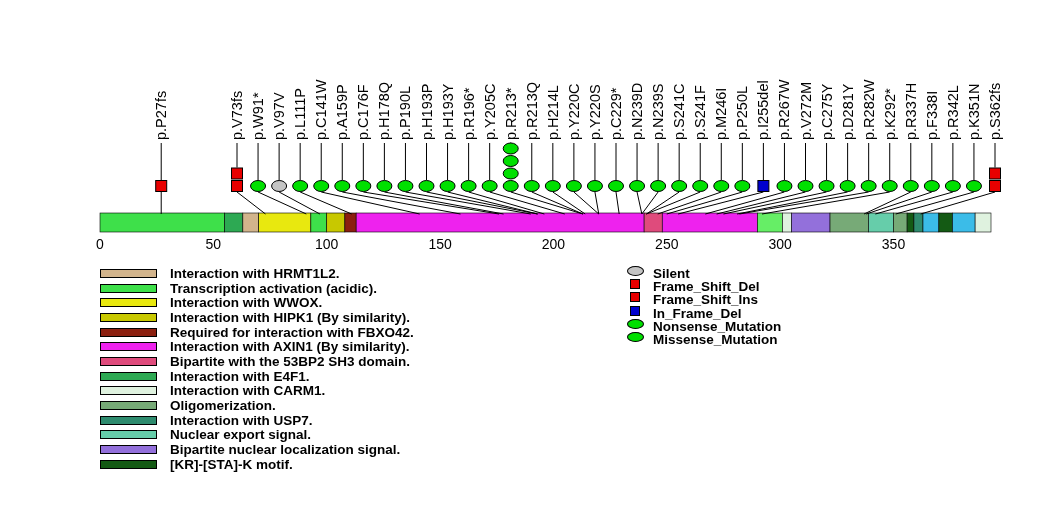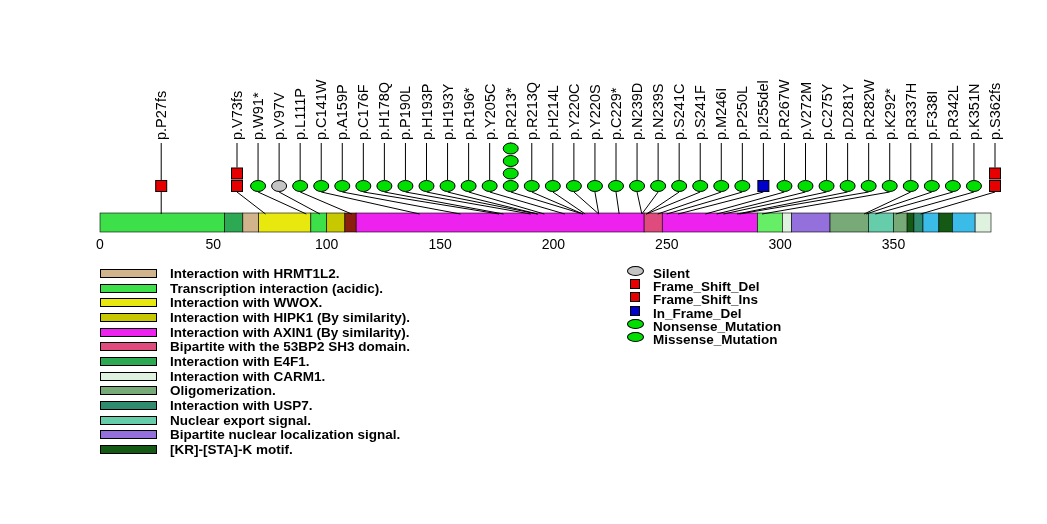--- a/index.html
+++ b/index.html
@@ -216,29 +216,33 @@
       <rect x="989.5" y="168" width="11" height="11" fill="#E80000" stroke="#000" stroke-width="1"></rect>
       <text transform="translate(995,140) rotate(-90)" font-size="14.5" fill="#000" dominant-baseline="central">p.S362fs</text>
     </svg>
   <div id="domain-legend" class="legend">
       <div class="lrow">
         <span class="swatch" style="background: rgb(210, 180, 140);"></span>
         <span class="ltext">Interaction with HRMT1L2.</span>
       </div>
       <div class="lrow">
         <span class="swatch" style="background: rgb(62, 224, 74);"></span>
-        <span class="ltext">Transcription interaction (acidic).</span>
+        <span class="ltext">Transcription activation (acidic).</span>
       </div>
       <div class="lrow">
         <span class="swatch" style="background: rgb(232, 232, 15);"></span>
         <span class="ltext">Interaction with WWOX.</span>
       </div>
       <div class="lrow">
         <span class="swatch" style="background: rgb(200, 200, 0);"></span>
         <span class="ltext">Interaction with HIPK1 (By similarity).</span>
+      </div>
+      <div class="lrow">
+        <span class="swatch" style="background: rgb(139, 31, 15);"></span>
+        <span class="ltext">Required for interaction with FBXO42.</span>
       </div>
       <div class="lrow">
         <span class="swatch" style="background: rgb(238, 34, 238);"></span>
         <span class="ltext">Interaction with AXIN1 (By similarity).</span>
       </div>
       <div class="lrow">
         <span class="swatch" style="background: rgb(223, 75, 124);"></span>
         <span class="ltext">Bipartite with the 53BP2 SH3 domain.</span>
       </div>
       <div class="lrow">

